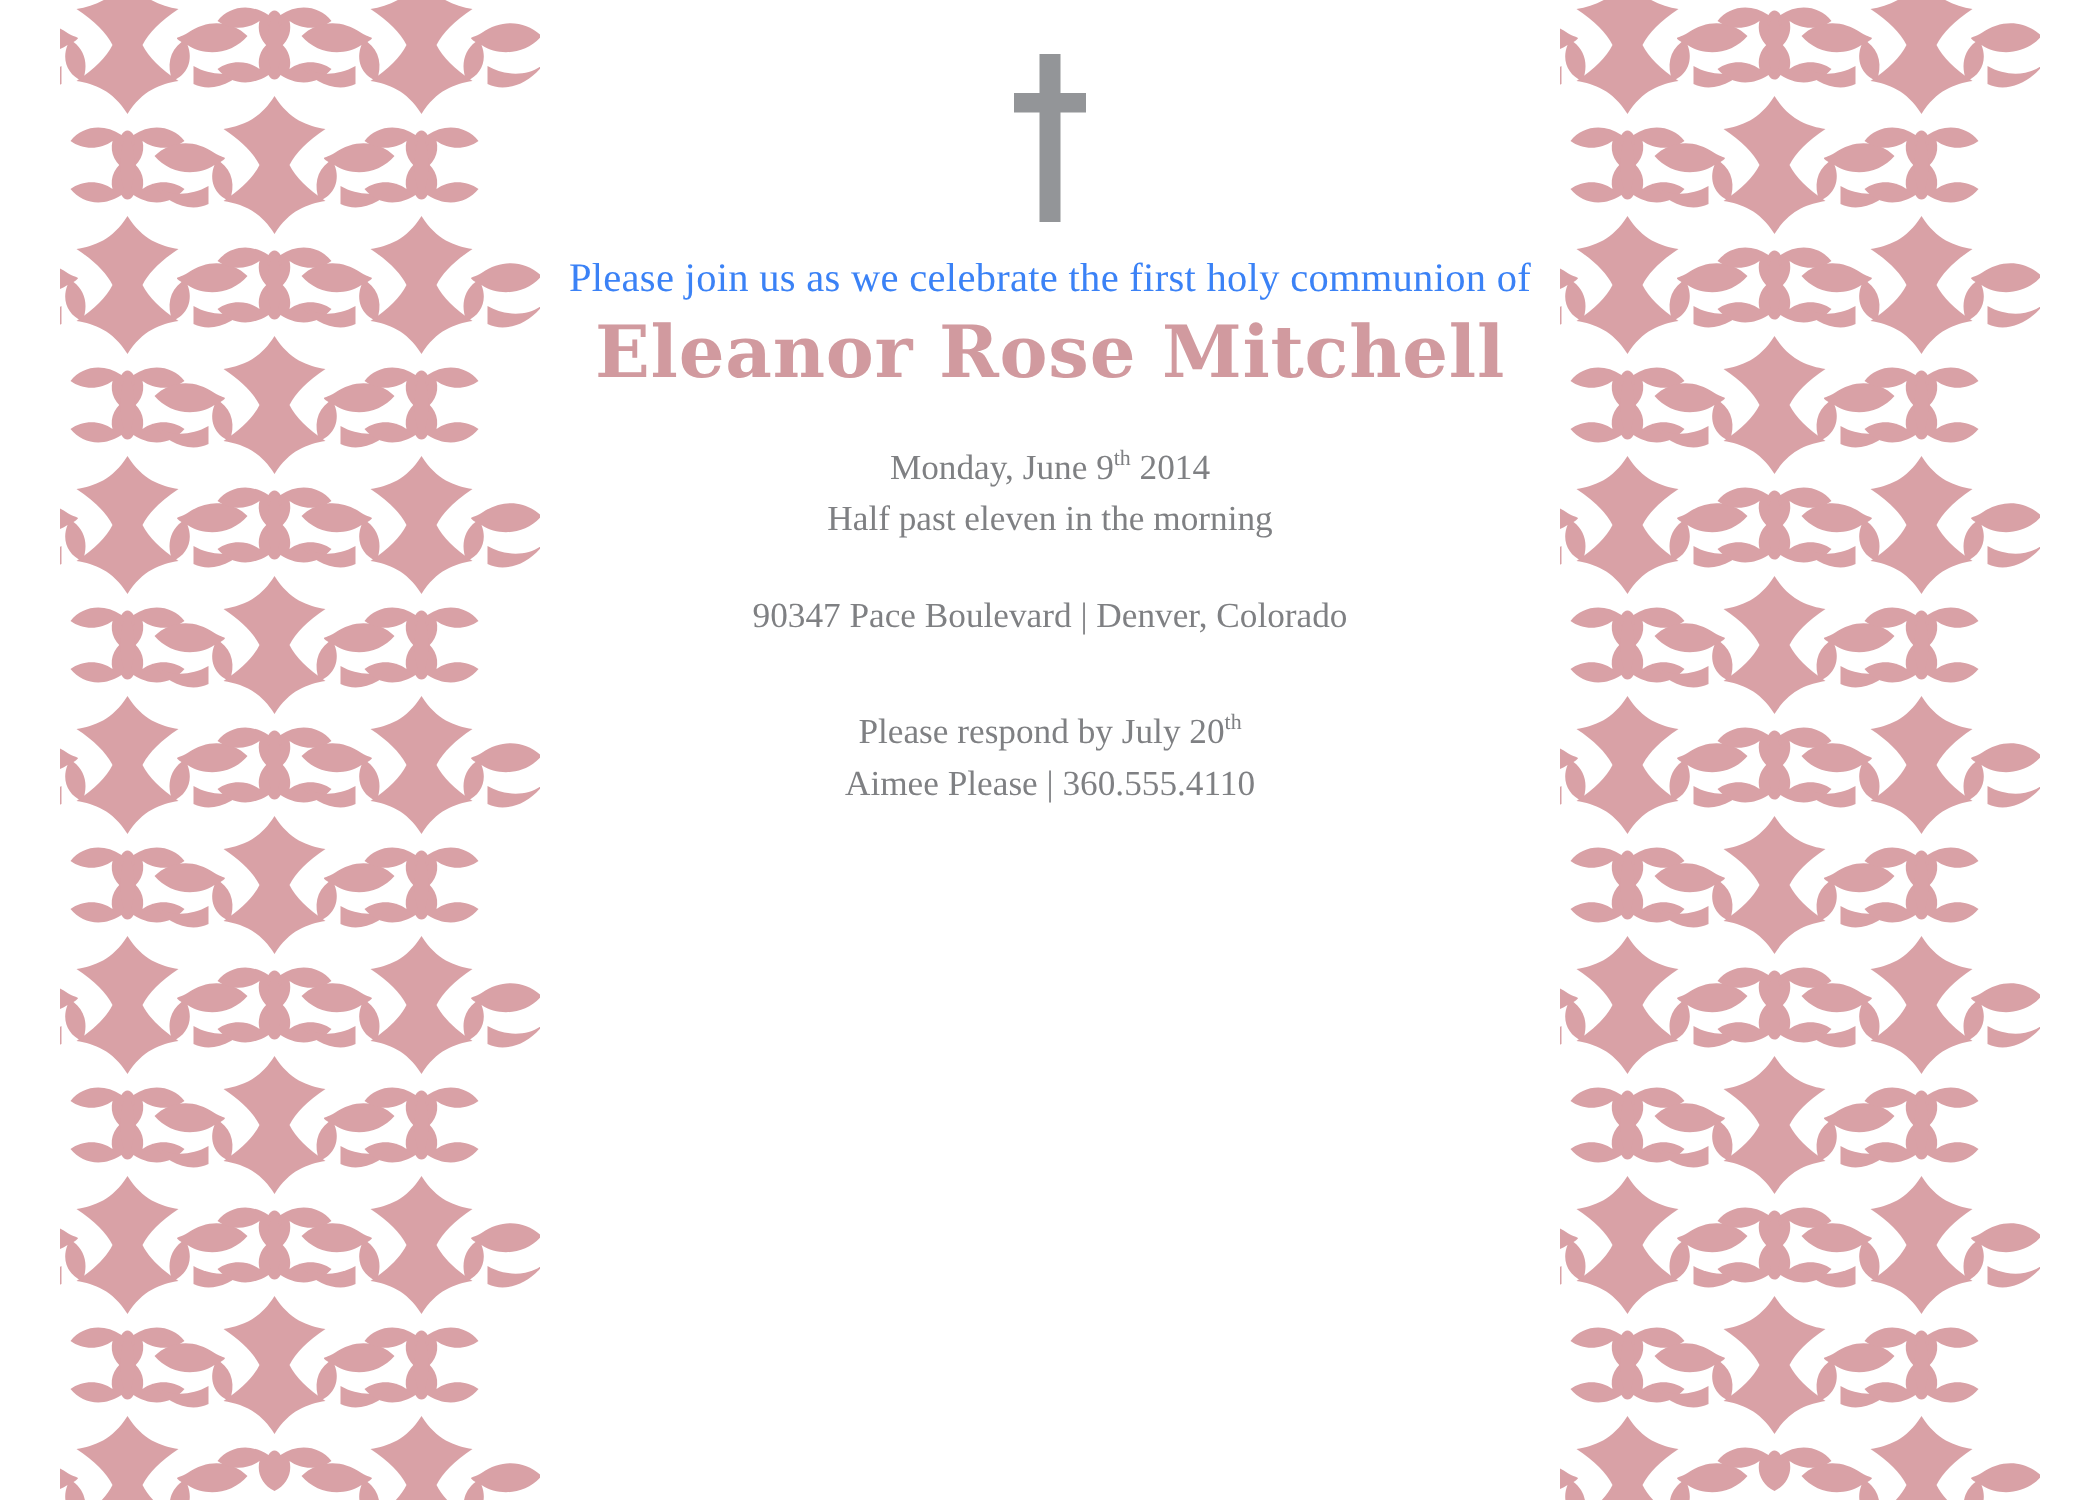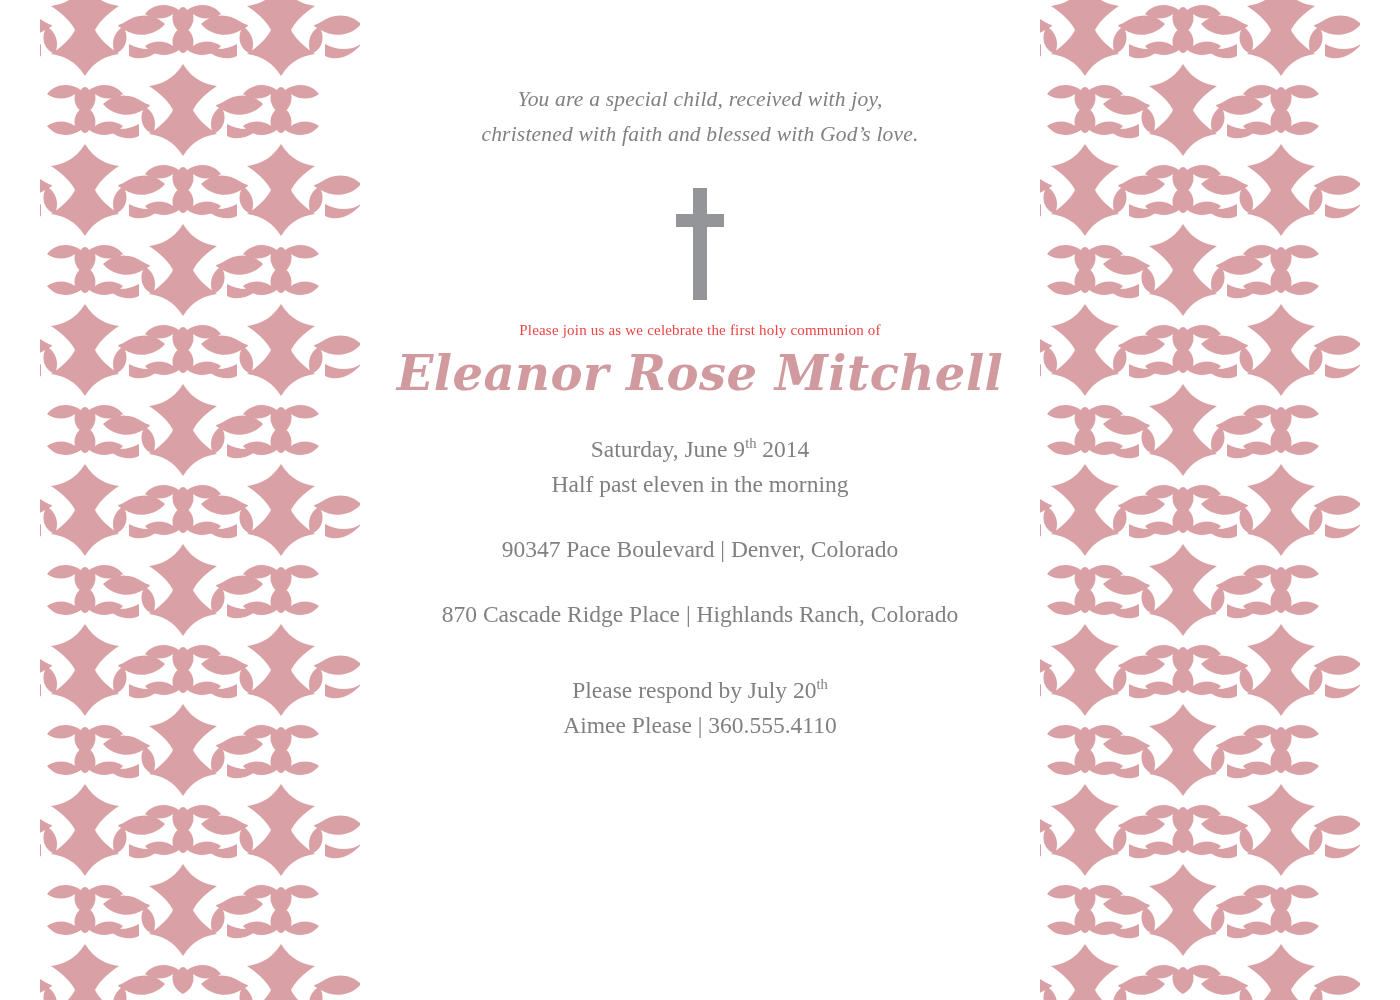--- a/index.html
+++ b/index.html
@@ -63,29 +63,28 @@
   .cross-wrap {
     margin-top: 36px;
     height: 112px;
     display: flex;
     align-items: center;
     justify-content: center;
   }
 
   .celebrate-line {
     margin-top: 22px;
-    font-size: 15px;
-    color: #ef4444;
+    font-size: 27px;
+    color: #3b82f6;
     letter-spacing: 0.2px;
   }
 
   .honoree {
     margin-top: 6px;
     font-family: "DejaVu Serif", serif;
-    font-style: italic;
     font-weight: bold;
     font-size: 48px;
     line-height: 1.2;
     color: #d19a9f;
     letter-spacing: 0.5px;
   }
 
   .block {
     margin-top: 30px;
     font-size: 23.5px;
@@ -222,47 +221,42 @@
         <use href="#linker" x="241" y="460"></use>
         <use href="#linker" x="241" y="620"></use>
         <use href="#linker" x="241" y="780"></use>
         <use href="#linker" x="241" y="940"></use>
       </g>
     </svg>
   </div>
 
   <div class="content">
 
-    <div class="verse">
-      <span class="verse-line">You are a special child, received with joy,</span>
-      <span class="verse-line">christened with faith and blessed with God’s love.</span>
-    </div>
 
     <div class="cross-wrap">
       <svg width="64" height="112" viewBox="0 0 64 112">
         <rect x="25" y="0" width="14" height="112" fill="#939598"></rect>
         <rect x="8" y="26" width="48" height="13" fill="#939598"></rect>
       </svg>
     </div>
 
     <div class="celebrate-line">Please join us as we celebrate the first holy communion of</div>
 
     <div class="honoree">Eleanor Rose Mitchell</div>
 
     <div class="block">
-      <span class="ln"><span>Saturday, June 9</span><sup class="ord">th</sup><span> 2014</span></span>
+      <span class="ln"><span>Monday, June 9</span><sup class="ord">th</sup><span> 2014</span></span>
       <span class="ln">Half past eleven in the morning</span>
     </div>
 
     <div class="block">
       <span class="ln">90347 Pace Boulevard | Denver, Colorado</span>
     </div>
 
     <div class="block">
-      <span class="ln">870 Cascade Ridge Place | Highlands Ranch, Colorado</span>
     </div>
 
     <div class="block rsvp">
       <span class="ln"><span>Please respond by July 20</span><sup class="ord">th</sup></span>
       <span class="ln">Aimee Please | 360.555.4110</span>
     </div>
 
   </div>
 </div>
 

